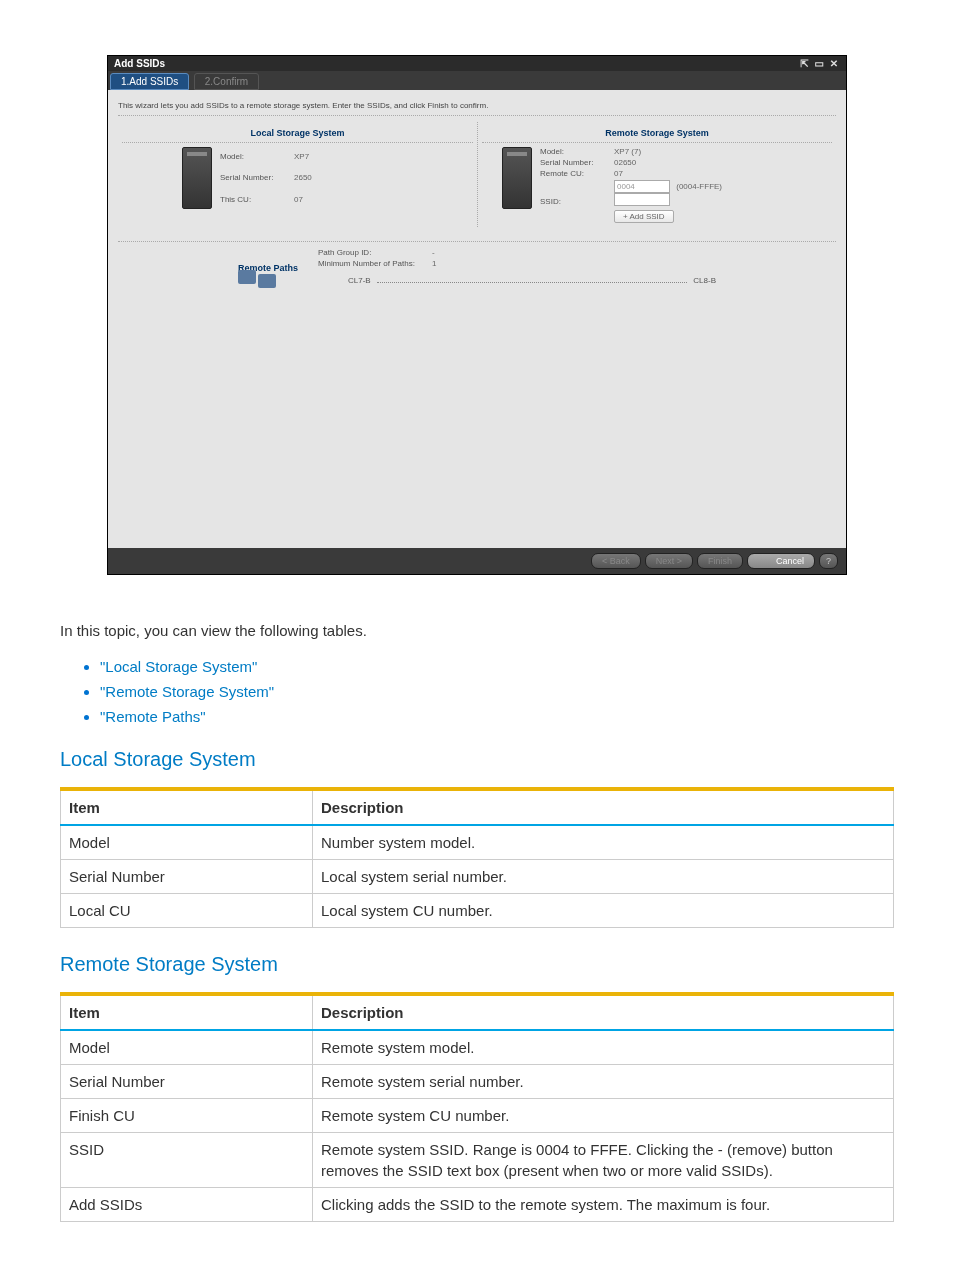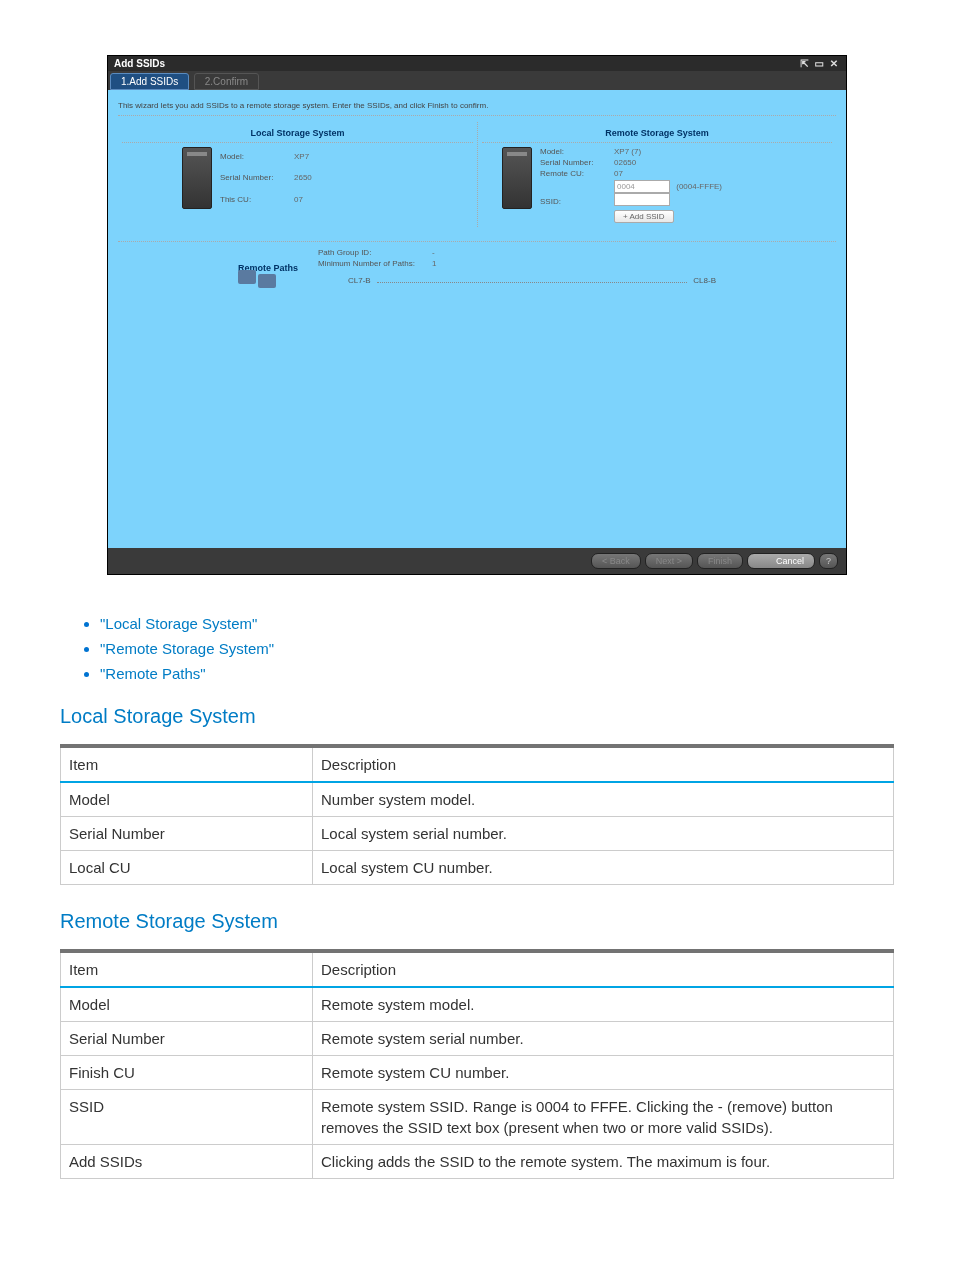--- a/index.html
+++ b/index.html
@@ -59,21 +59,21 @@
   }
   .ss-tab-active {
     background: #1f4f82;
     color: #fff;
   }
   .ss-tab-inactive {
     color: #888;
     border-color: #555;
   }
   .ss-body {
-    background: #7dd3fc;
+    background: #e5e5e5;
     color: #333;
     padding: 8px 10px 150px 10px;
     min-height: 300px;
     position: relative;
   }
   .ss-instruction {
     font-size: 8px;
     color: #444;
     padding: 3px 0 5px 0;
     border-bottom: 1px dotted #aaa;
@@ -263,23 +263,23 @@
     margin-bottom: 22px;
   }
   table.doc-table th, table.doc-table td {
     text-align: left;
     padding: 6px 8px;
     border: 1px solid #ccc;
     vertical-align: top;
     font-size: 15px;
   }
   table.doc-table thead th {
-    border-top: 4px solid #737373;
+    border-top: 4px solid #eab308;
     border-bottom: 2px solid #00a4e4;
-    font-weight: normal;
+    font-weight: bold;
   }
   table.doc-table thead th:first-child { width: 235px; }
 </style>
 </head>
 <body>
 
 <div class="page">
 
   <div class="screenshot">
     <div class="ss-inner">
@@ -369,20 +369,21 @@
         <span class="ss-btn disabled">&lt; Back</span>
         <span class="ss-btn disabled">Next &gt;</span>
         <span class="ss-btn disabled">Finish</span>
         <span class="ss-btn cancel">Cancel</span>
         <span class="ss-btn help">?</span>
       </div>
     </div>
   </div>
 
   <div class="doc">
+    <p>In this topic, you can view the following tables.</p>
     <ul class="links">
       <li><span>"Local Storage System"</span></li>
       <li><span>"Remote Storage System"</span></li>
       <li><span>"Remote Paths"</span></li>
     </ul>
 
     <h2>Local Storage System</h2>
     <table class="doc-table">
       <thead>
         <tr>

